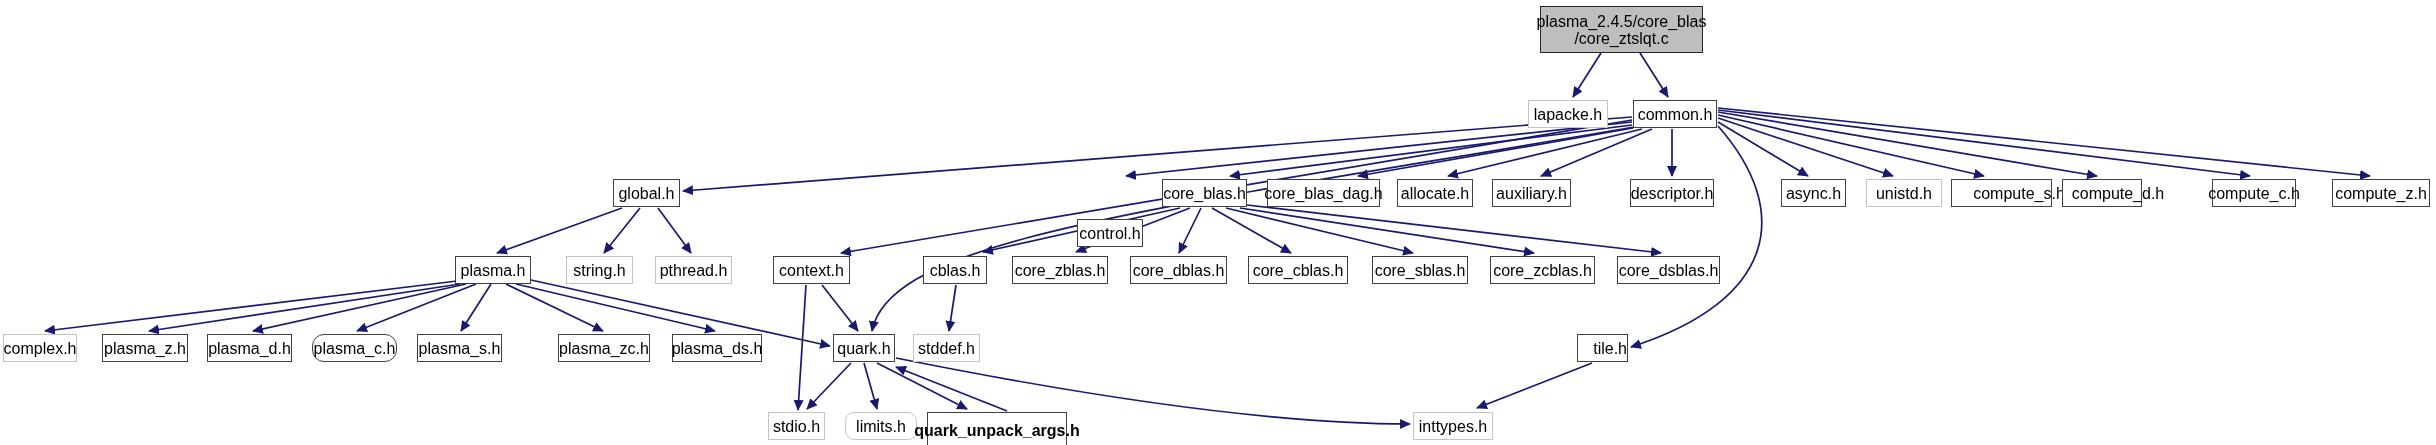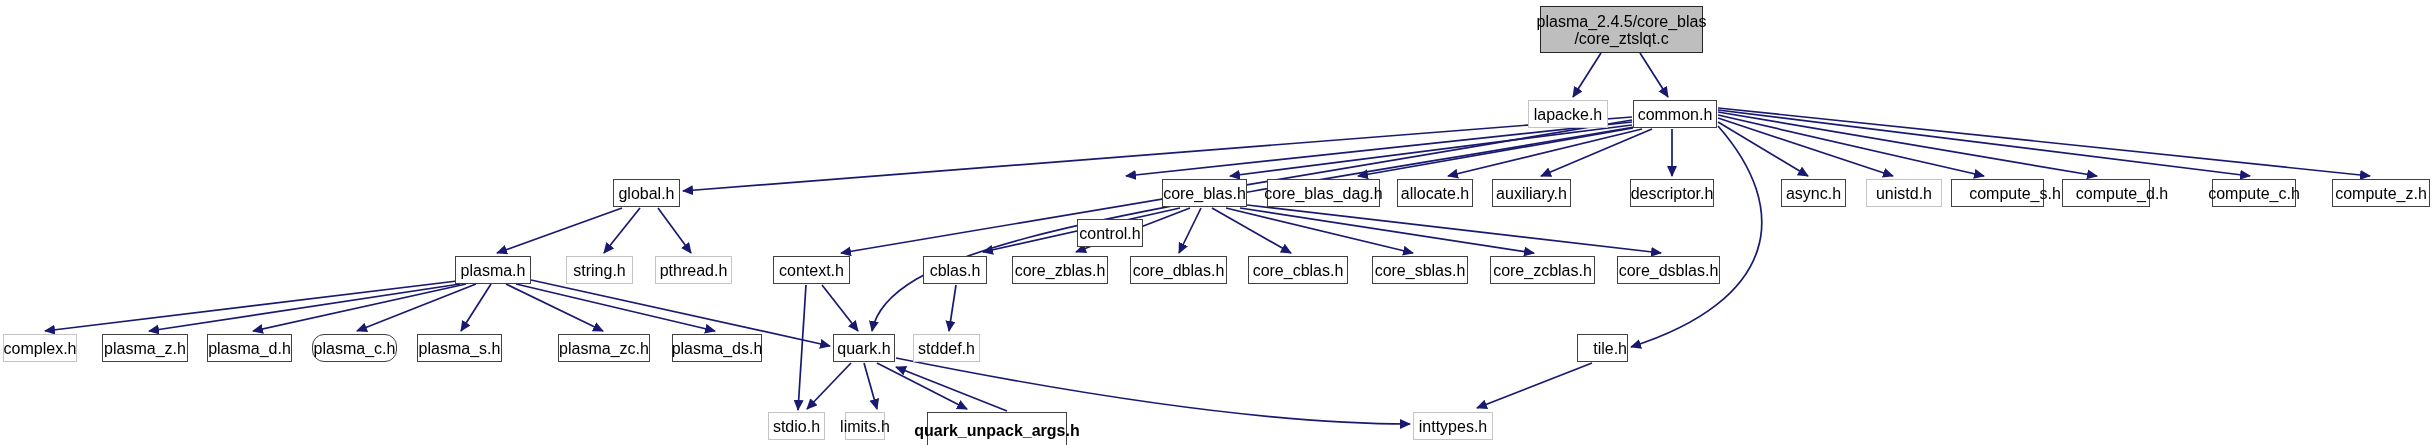--- a/index.html
+++ b/index.html
@@ -95,22 +95,22 @@
     <div class="node internal" style="left: 1633px; top: 100px; width: 84px; height: 28px;"><span>common.h</span></div>
     <div class="node internal" style="left: 613px; top: 179px; width: 67px; height: 28px;"><span>global.h</span></div>
     <div class="node internal" style="left: 1077px; top: 179px; width: 66px; height: 28px; margin-top: 40px;"><span>control.h</span></div>
     <div class="node internal" style="left: 1162px; top: 179px; width: 85px; height: 28px;"><span>core_blas.h</span></div>
     <div class="node internal" style="left: 1267px; top: 179px; width: 113px; height: 28px;"><span>core_blas_dag.h</span></div>
     <div class="node internal" style="left: 1397px; top: 179px; width: 76px; height: 28px;"><span>allocate.h</span></div>
     <div class="node internal" style="left: 1492px; top: 179px; width: 79px; height: 28px;"><span>auxiliary.h</span></div>
     <div class="node internal" style="left: 1630px; top: 179px; width: 84px; height: 28px;"><span>descriptor.h</span></div>
     <div class="node internal" style="left: 1781px; top: 179px; width: 65px; height: 28px;"><span>async.h</span></div>
     <div class="node external" style="left: 1866px; top: 179px; width: 76px; height: 28px;"><span>unistd.h</span></div>
-    <div class="node internal" style="left: 1951px; top: 179px; width: 93px; height: 28px; padding-left: 35px;"><span>compute_s.h</span></div>
-    <div class="node internal" style="left: 2062px; top: 179px; width: 88px; height: 28px; padding-left: 32px;"><span>compute_d.h</span></div>
+    <div class="node internal" style="left: 1951px; top: 179px; width: 101px; height: 28px; padding-left: 35px;"><span>compute_s.h</span></div>
+    <div class="node internal" style="left: 2062px; top: 179px; width: 80px; height: 28px; padding-left: 32px;"><span>compute_d.h</span></div>
     <div class="node internal" style="left: 2212px; top: 179px; width: 84px; height: 28px;"><span>compute_c.h</span></div>
     <div class="node internal" style="left: 2332px; top: 179px; width: 98px; height: 28px;"><span>compute_z.h</span></div>
     <div class="node internal" style="left: 455px; top: 256px; width: 76px; height: 28px;"><span>plasma.h</span></div>
     <div class="node external" style="left: 566px; top: 256px; width: 67px; height: 28px;"><span>string.h</span></div>
     <div class="node external" style="left: 655px; top: 256px; width: 77px; height: 28px;"><span>pthread.h</span></div>
     <div class="node internal" style="left: 773px; top: 256px; width: 77px; height: 28px;"><span>context.h</span></div>
     <div class="node internal" style="left: 923px; top: 256px; width: 64px; height: 28px;"><span>cblas.h</span></div>
     <div class="node internal" style="left: 1012px; top: 256px; width: 96px; height: 28px;"><span>core_zblas.h</span></div>
     <div class="node internal" style="left: 1130px; top: 256px; width: 97px; height: 28px;"><span>core_dblas.h</span></div>
     <div class="node internal" style="left: 1248px; top: 256px; width: 100px; height: 28px;"><span>core_cblas.h</span></div>
@@ -121,16 +121,16 @@
     <div class="node internal" style="left: 102px; top: 334px; width: 86px; height: 28px;"><span>plasma_z.h</span></div>
     <div class="node internal" style="left: 207px; top: 334px; width: 85px; height: 28px;"><span>plasma_d.h</span></div>
     <div class="node internal" style="left: 312px; top: 334px; width: 85px; height: 28px; border-radius: 12px;"><span>plasma_c.h</span></div>
     <div class="node internal" style="left: 417px; top: 334px; width: 85px; height: 28px;"><span>plasma_s.h</span></div>
     <div class="node internal" style="left: 558px; top: 334px; width: 92px; height: 28px;"><span>plasma_zc.h</span></div>
     <div class="node internal" style="left: 672px; top: 334px; width: 90px; height: 28px;"><span>plasma_ds.h</span></div>
     <div class="node internal" style="left: 833px; top: 334px; width: 62px; height: 28px;"><span>quark.h</span></div>
     <div class="node external" style="left: 913px; top: 334px; width: 67px; height: 28px;"><span>stddef.h</span></div>
     <div class="node internal" style="left: 1577px; top: 334px; width: 51px; height: 28px; justify-content: flex-end;"><span>tile.h</span></div>
     <div class="node external" style="left: 768px; top: 412px; width: 57px; height: 28px;"><span>stdio.h</span></div>
-    <div class="node external" style="left: 845px; top: 412px; width: 40px; height: 28px;"><span>limits.h</span></div>
+    <div class="node external" style="left: 845px; top: 412px; width: 72px; height: 28px; border-radius: 9px;"><span>limits.h</span></div>
     <div class="node internal" style="left: 927px; top: 412px; width: 140px; height: 36px; font-weight: bold;"><span>quark_unpack_args.h</span></div>
     <div class="node external" style="left: 1413px; top: 412px; width: 80px; height: 28px;"><span>inttypes.h</span></div>
   </div>
 
 </body></html>

